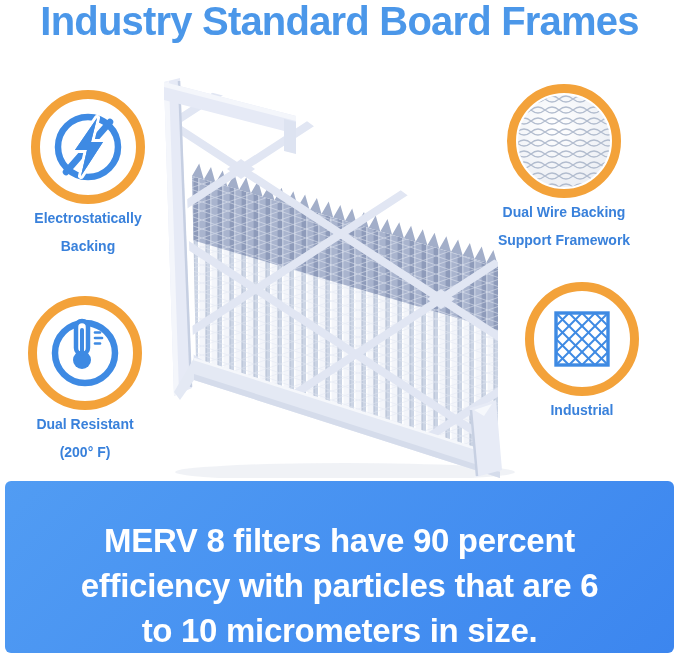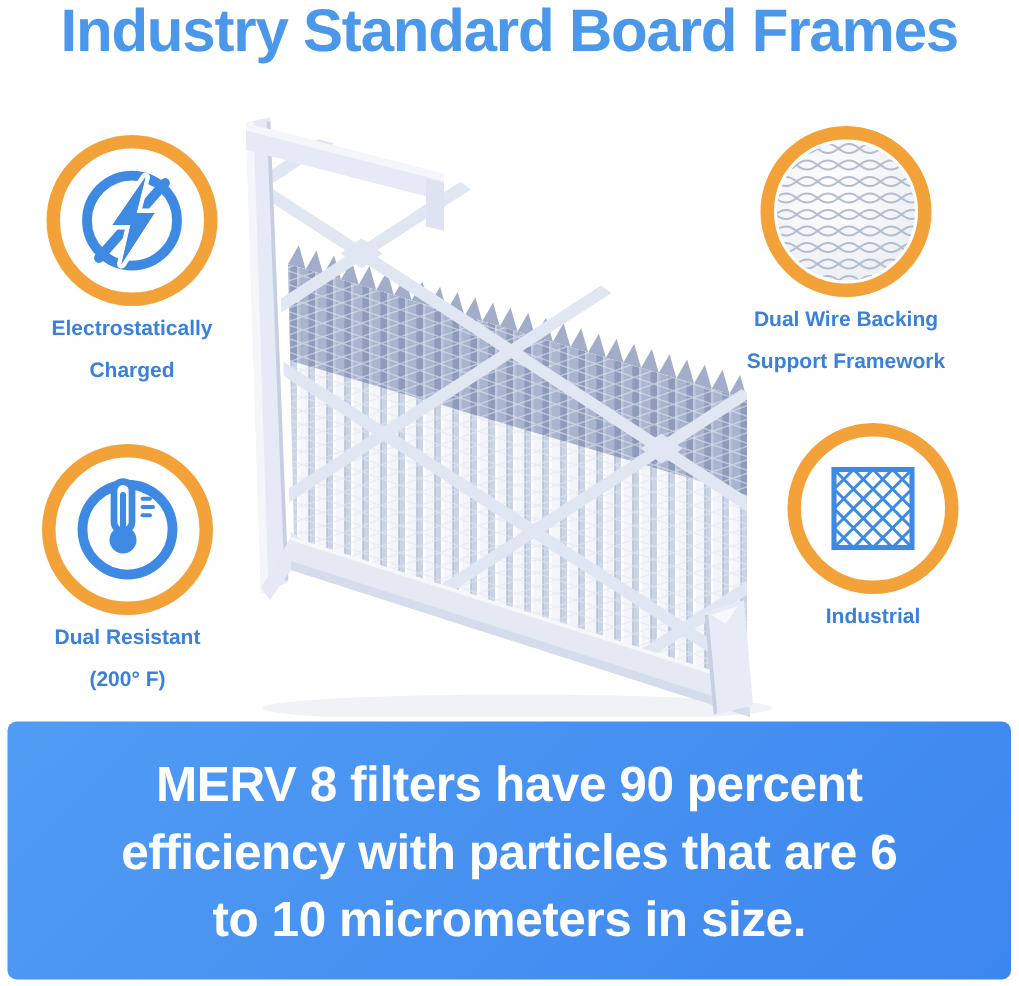--- a/index.html
+++ b/index.html
@@ -24,21 +24,21 @@
     color:#3981DB;
   }
   #f-electro{left:0px;top:90px;}
   #f-mesh{left:476px;top:84px;}
   #f-thermo{left:-3px;top:296px;}
   #f-lattice{left:494px;top:282px;align-items:center;}
   #filter-illustration{position:absolute;left:150px;top:58px;width:370px;height:420px;}
   .banner{
     position:absolute;left:5px;top:481px;width:669px;height:172px;box-sizing:border-box;
     border-radius:6px;background:linear-gradient(135deg,#519CF3 0%,#3C86EF 100%);
-    display:flex;flex-direction:column;align-items:center;justify-content:center;
+    display:flex;flex-direction:column;align-items:center;justify-content:flex-end;
   }
   .banner div{
     color:#ffffff;font-weight:bold;font-size:33px;line-height:45px;text-align:center;
     letter-spacing:-0.3px;
   }
 </style>
 </head>
 <body>
 
 <div id="poster">
@@ -119,21 +119,21 @@
     <div class="ring">
       <svg width="94" height="94" viewBox="0 0 94 94">
         <circle cx="47" cy="47" r="30" fill="none" stroke="#3E8AE3" stroke-width="6.5"></circle>
         <line x1="69" y1="22" x2="25" y2="72" stroke="#3E8AE3" stroke-width="6.5" stroke-linecap="round"></line>
         <path d="M56,18 L34,50 L46,50 L40,76 L62,42 L50,42 Z" fill="#3E8AE3" stroke="#FFFFFF" stroke-width="6" stroke-linejoin="round" paint-order="stroke"></path>
         <path d="M56,18 L34,50 L46,50 L40,76 L62,42 L50,42 Z" fill="#3E8AE3"></path>
       </svg>
     </div>
     <div class="flabel">
       <div>Electrostatically</div>
-      <div>Charged</div>
+      <div>Backing</div>
     </div>
   </div>
 
   <div class="feature" id="f-mesh">
     <div class="ring">
       <svg width="94" height="94" viewBox="0 0 94 94">
         <defs>
           <radialGradient id="mg" cx="40%" cy="35%" r="75%">
             <stop offset="0%" stop-color="#FFFFFF"></stop>
               <stop offset="100%" stop-color="#EAEDF3"></stop>

